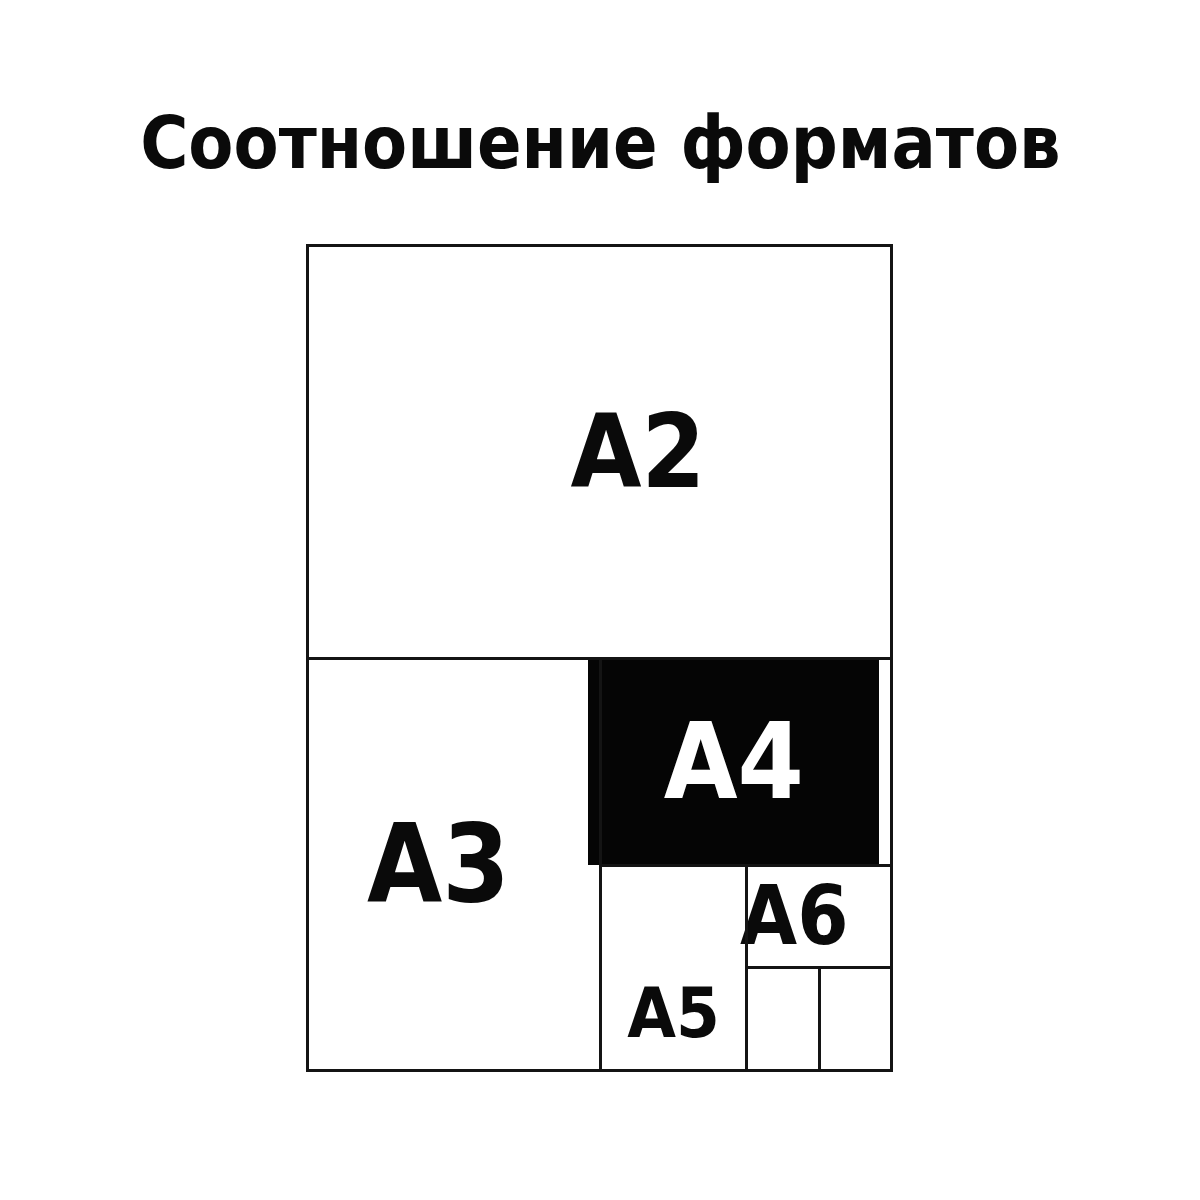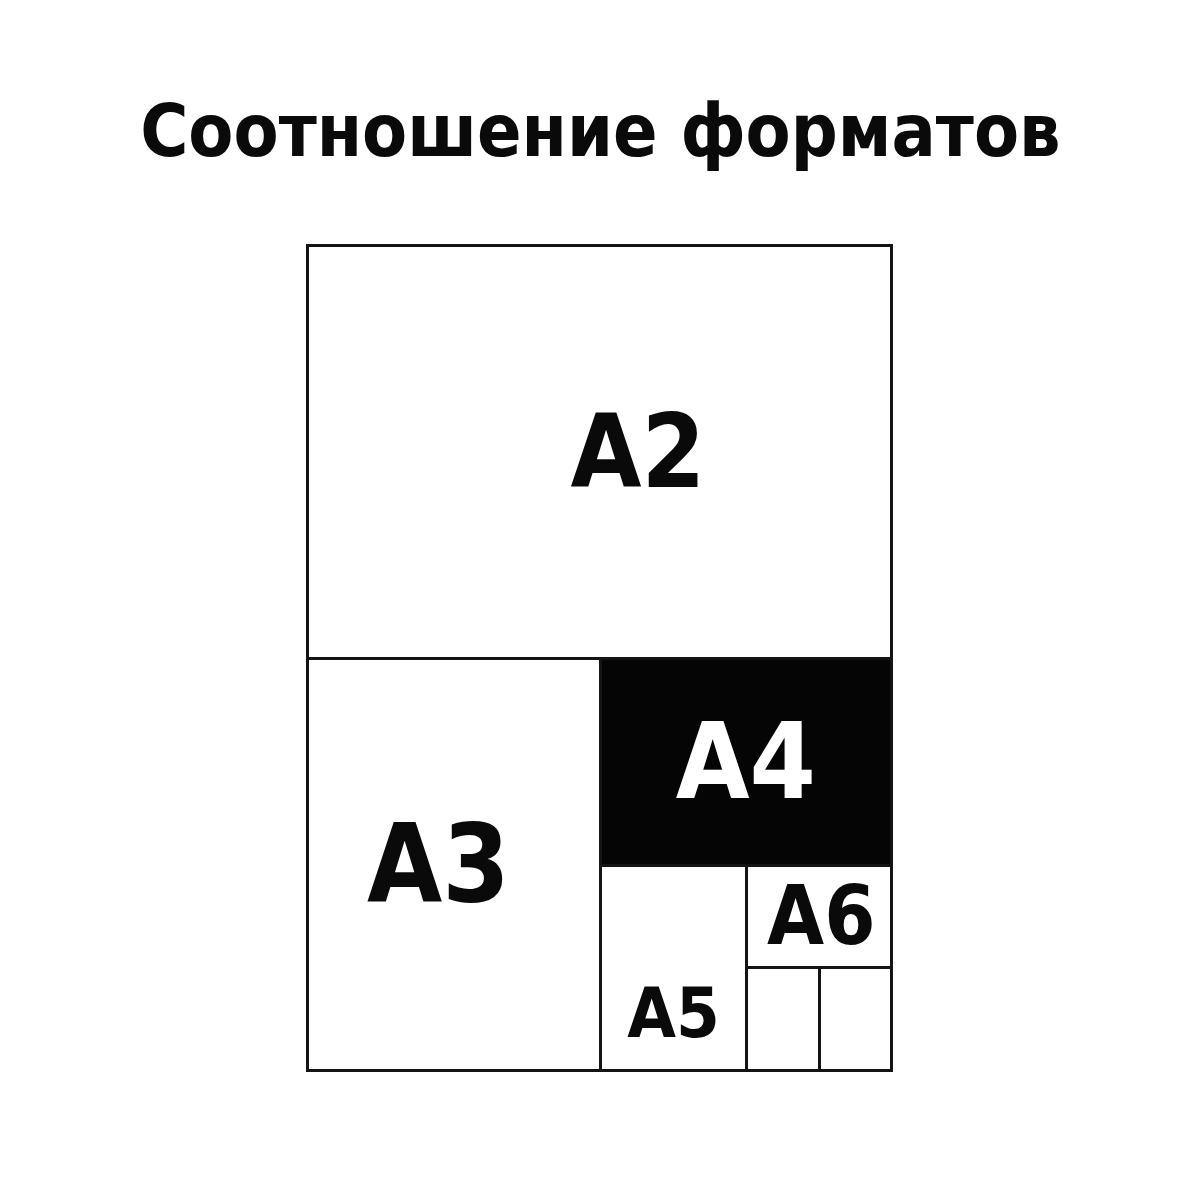--- a/index.html
+++ b/index.html
@@ -13,35 +13,35 @@
   html, body {
     width: 1200px; height: 1200px;
     background: var(--color-background);
     font-family: "DejaVu Sans", "Liberation Sans", sans-serif;
     overflow: hidden;
   }
   .page { position: relative; width: 1200px; height: 1200px; background: var(--color-background); }
 
   
   .title-wrap {
-    position: absolute; left: 0; top: 60px; width: 1200px; height: 140px;
+    position: absolute; left: 0; top: 72px; width: 1200px; height: 140px;
     display: flex; align-items: center; justify-content: center;
   }
   .title {
     font-size: 73px; font-weight: bold; color: var(--color-text);
     white-space: nowrap; transform: scaleX(0.9); transform-origin: center;
   }
 
   
   .cell { position: absolute; display: flex; align-items: center; justify-content: center; }
   .cell-a2 { left: 318px; top: 246px; width: 583px; height: 412px; }
   .cell-a3 { left: 292px; top: 658px; width: 292px; height: 412px; }
-  .cell-a4 { left: 600px; top: 658px; width: 291px; height: 207px; background: var(--color-a4fill); }
+  .cell-a4 { left: 588px; top: 658px; width: 291px; height: 207px; background: var(--color-a4fill); }
   .cell-a5 { left: 600px; top: 865px; width: 146px; height: 205px; margin-top: 45px; }
-  .cell-a6 { left: 749px; top: 865px; width: 145px; height: 102px; justify-content: center; }
+  .cell-a6 { left: 722px; top: 865px; width: 145px; height: 102px; justify-content: center; }
   .cell-a7-left  { left: 746px; top: 967px; width: 73px; height: 103px; }
   .cell-a7-right { left: 819px; top: 967px; width: 72px; height: 103px; }
 
   .fmt-label {
     font-weight: bold; color: var(--color-text); line-height: 1;
     transform: scaleX(0.9); transform-origin: center; white-space: nowrap;
   }
   .cell-a2 .fmt-label { font-size: 102px; transform: translateX(28px) scaleX(0.9); }
   .cell-a3 .fmt-label { font-size: 108px; }
   .cell-a4 .fmt-label { font-size: 106px; color: var(--color-a4text); }

